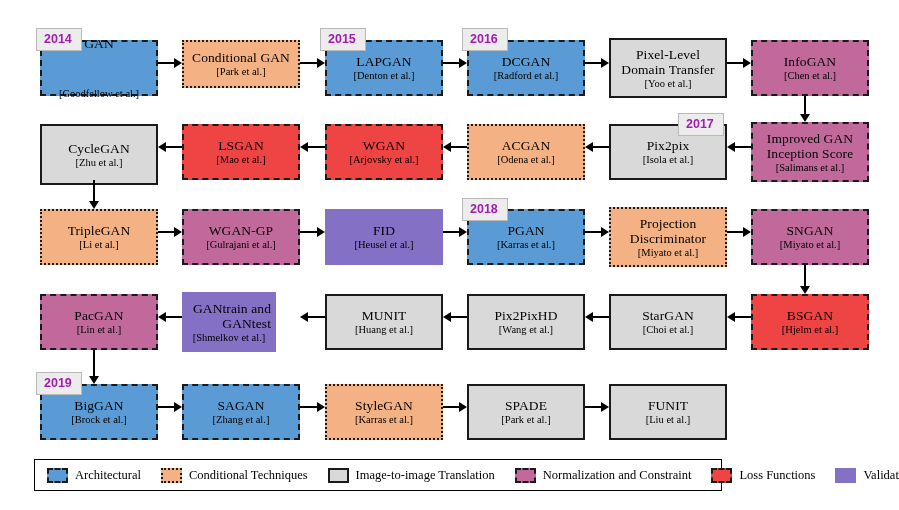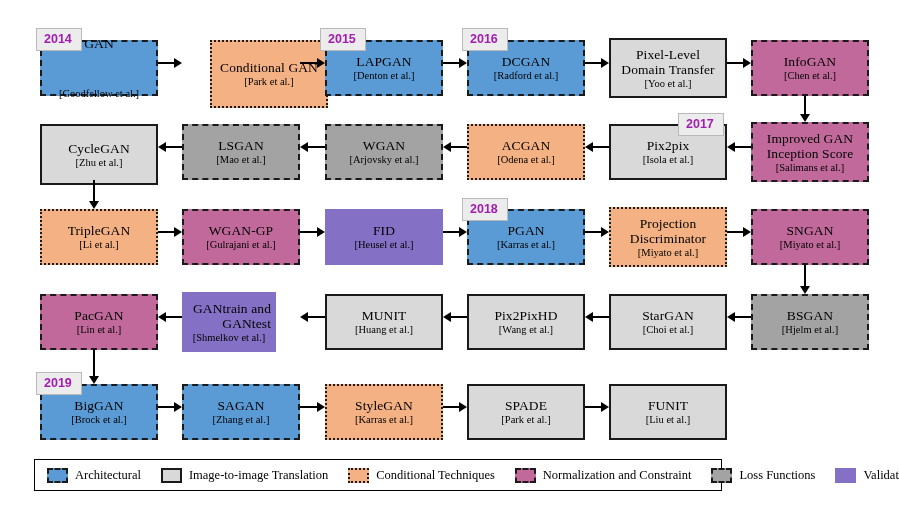--- a/index.html
+++ b/index.html
@@ -35,21 +35,21 @@
     font-size:10.5px;
     margin-top:1px;
     white-space:nowrap;
   }
 
   
   .c-arch{background:#5b9bd5;border:2.2px dashed #1a1a1a;}
   .c-cond{background:#f4b183;border:2.2px dotted #1a1a1a;}
   .c-i2i {background:#d9d9d9;border:2.2px solid #1a1a1a;}
   .c-norm{background:#c0699a;border:2.2px dashed #1a1a1a;}
-  .c-loss{background:#a3a3a3;border:2.2px dashed #1a1a1a;}
+  .c-loss{background:#ef4444;border:2.2px dashed #1a1a1a;}
   .c-val {background:#8470c4;border:2.2px solid #8470c4;}
 
   
   .yeartag{
     position:absolute;
     background:#ececec;
     border:1px solid #b9b9b9;
     font-family:"Liberation Sans", sans-serif;
     font-weight:bold;
     font-size:12.5px;
@@ -102,21 +102,21 @@
 </style>
 </head>
 <body>
 
 <div id="stage">
   <div id="nodes-layer">
       <div class="node c-arch" style="left: 40px; top: 40px; width: 118px; height: 56px; gap: 36px;">
         <div class="title">GAN</div>
         <div class="auth">[Goodfellow et al.]</div>
       </div>
-      <div class="node c-cond" style="left: 182px; top: 40px; width: 118px; height: 68px; margin-left: 28px;">
+      <div class="node c-cond" style="left: 182px; top: 40px; width: 118px; height: 48px;">
         <div class="title">Conditional GAN</div>
         <div class="auth">[Park et al.]</div>
       </div>
       <div class="node c-arch" style="left: 325px; top: 40px; width: 118px; height: 56px;">
         <div class="title">LAPGAN</div>
         <div class="auth">[Denton et al.]</div>
       </div>
       <div class="node c-arch" style="left: 467px; top: 40px; width: 118px; height: 56px;">
         <div class="title">DCGAN</div>
         <div class="auth">[Radford et al.]</div>
@@ -344,28 +344,28 @@
       <div class="yeartag" style="left: 462px; top: 198px;">2018</div>
       <div class="yeartag" style="left: 36px; top: 372px;">2019</div>
     </div>
 
   <div id="legend">
       <div class="leg-item">
         <div class="leg-sw c-arch"></div>
         <div class="leg-lbl">Architectural</div>
       </div>
       <div class="leg-item">
+        <div class="leg-sw c-cond"></div>
+        <div class="leg-lbl">Conditional Techniques</div>
+      </div>
+      <div class="leg-item">
         <div class="leg-sw c-i2i"></div>
         <div class="leg-lbl">Image-to-image Translation</div>
       </div>
       <div class="leg-item">
-        <div class="leg-sw c-cond"></div>
-        <div class="leg-lbl">Conditional Techniques</div>
-      </div>
-      <div class="leg-item">
         <div class="leg-sw c-norm"></div>
         <div class="leg-lbl">Normalization and Constraint</div>
       </div>
       <div class="leg-item">
         <div class="leg-sw c-loss"></div>
         <div class="leg-lbl">Loss Functions</div>
       </div>
       <div class="leg-item">
         <div class="leg-sw c-val"></div>
         <div class="leg-lbl">Validation</div>

